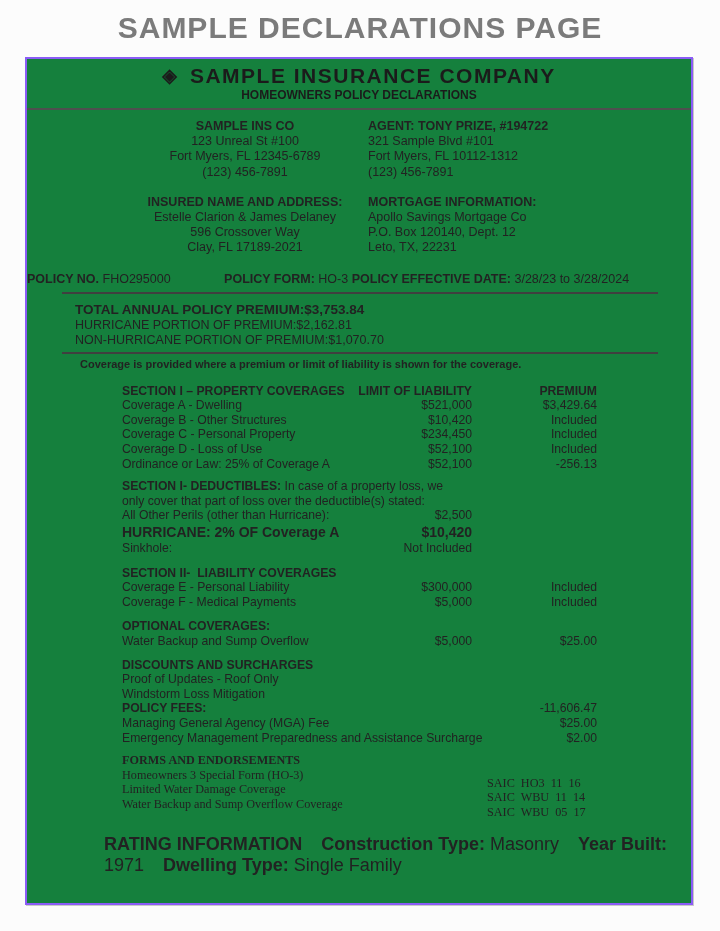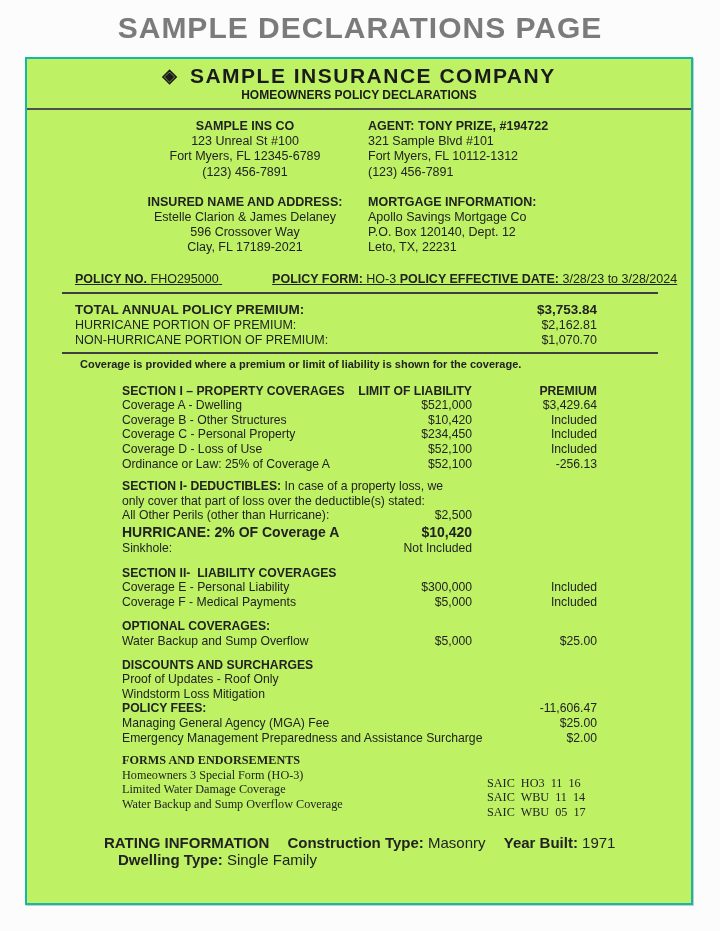--- a/index.html
+++ b/index.html
@@ -19,69 +19,69 @@
     padding-top:11px;
     font-size:30px;
     font-weight:bold;
     letter-spacing:1px;
     color:#7b7b7b;
   }
 
   .sheet {
     position:absolute; left:25px; top:57px;
     width:664px; height:844px;
-    border:2px solid #14b8a6;
-    background:#bef264;
+    border:2px solid #8b5cf6;
+    background:#15803d;
     box-shadow:1px 1px 0 #c9c9c9;
   }
 
   .sheet-header {
     box-sizing:border-box;
     height:51px;
     padding-top:5px;
     text-align:center;
     border-bottom:2px solid #4f4f4f;
   }
   .company-line { font-size:21px; font-weight:bold; letter-spacing:1.5px; color:#1b1b1b; }
   .logo-icon { display:inline-block; font-size:19px; letter-spacing:0; margin-right:13px; transform:translateY(-1px); }
   .masthead-sub { font-size:12px; font-weight:bold; color:#1b1b1b; }
 
   .addr-grid { display:flex; margin-left:95px; line-height:15.2px; font-size:12.5px; }
   .addr-grid .col-a { width:246px;text-align:center; }
   #addr-grid-1 { margin-top:9px; }
   #addr-grid-2 { margin-top:15px; }
 
-  .policy-line { margin-left:48px; margin-top:16px; font-size:12.5px;text-decoration:underline; }
+  .policy-line { margin-top:16px; font-size:12.5px; }
   .policy-line .grp2 { margin-left:50px; }
 
   .rule { margin-left:35px; width:596px; height:0; border-top:2px solid #3f3f3f; }
   #rule-1 { margin-top:6px; }
   #rule-2 { margin-top:3px; }
 
   .premium-block { margin-left:48px; margin-top:7px; width:522px; }
-  .prow { display:flex; justify-content:space-between; line-height:15.5px; font-size:12.5px; }
+  .prow { display:flex; justify-content:flex-start; line-height:15.5px; font-size:12.5px; }
   .prow.total { font-size:13.5px; font-weight:bold; line-height:17px; }
 
   .note { margin-left:53px; margin-top:4px; font-size:11px; font-weight:bold; }
 
   .sect .trow { position:relative; padding-left:95px; line-height:14.6px; font-size:12.2px; }
   .climit { position:absolute; left:315px; top:0; width:130px; text-align:right; }
   .cprem  { position:absolute; left:448px; top:0; width:122px; text-align:right; }
   .ccode  { position:absolute; left:460px; top:8px; white-space:pre; }
   .trow.hur, .trow.hur .climit { font-size:14px; font-weight:bold; line-height:18px; }
 
   #sect-prop   { margin-top:14px; }
   #sect-deduct { margin-top:8px; }
   #sect-liab   { margin-top:10px; }
   #sect-opt    { margin-top:10px; }
   #sect-disc   { margin-top:9px; }
   #sect-fees   { margin-top:0; }
   #sect-forms  { margin-top:8px;font-family:Liberation Serif, serif; }
 
-  .rating { margin-left:61px; margin-top:23px; font-size:15px;padding-left:16px; }
+  .rating { margin-left:61px; margin-top:23px; font-size:18px;padding-left:16px; }
   .rating .gap { margin-left:14px; }
 </style>
 </head>
 <body>
 
 <div class="doc-title">SAMPLE DECLARATIONS PAGE</div>
 
 <div class="sheet">
 
   <div class="sheet-header">

